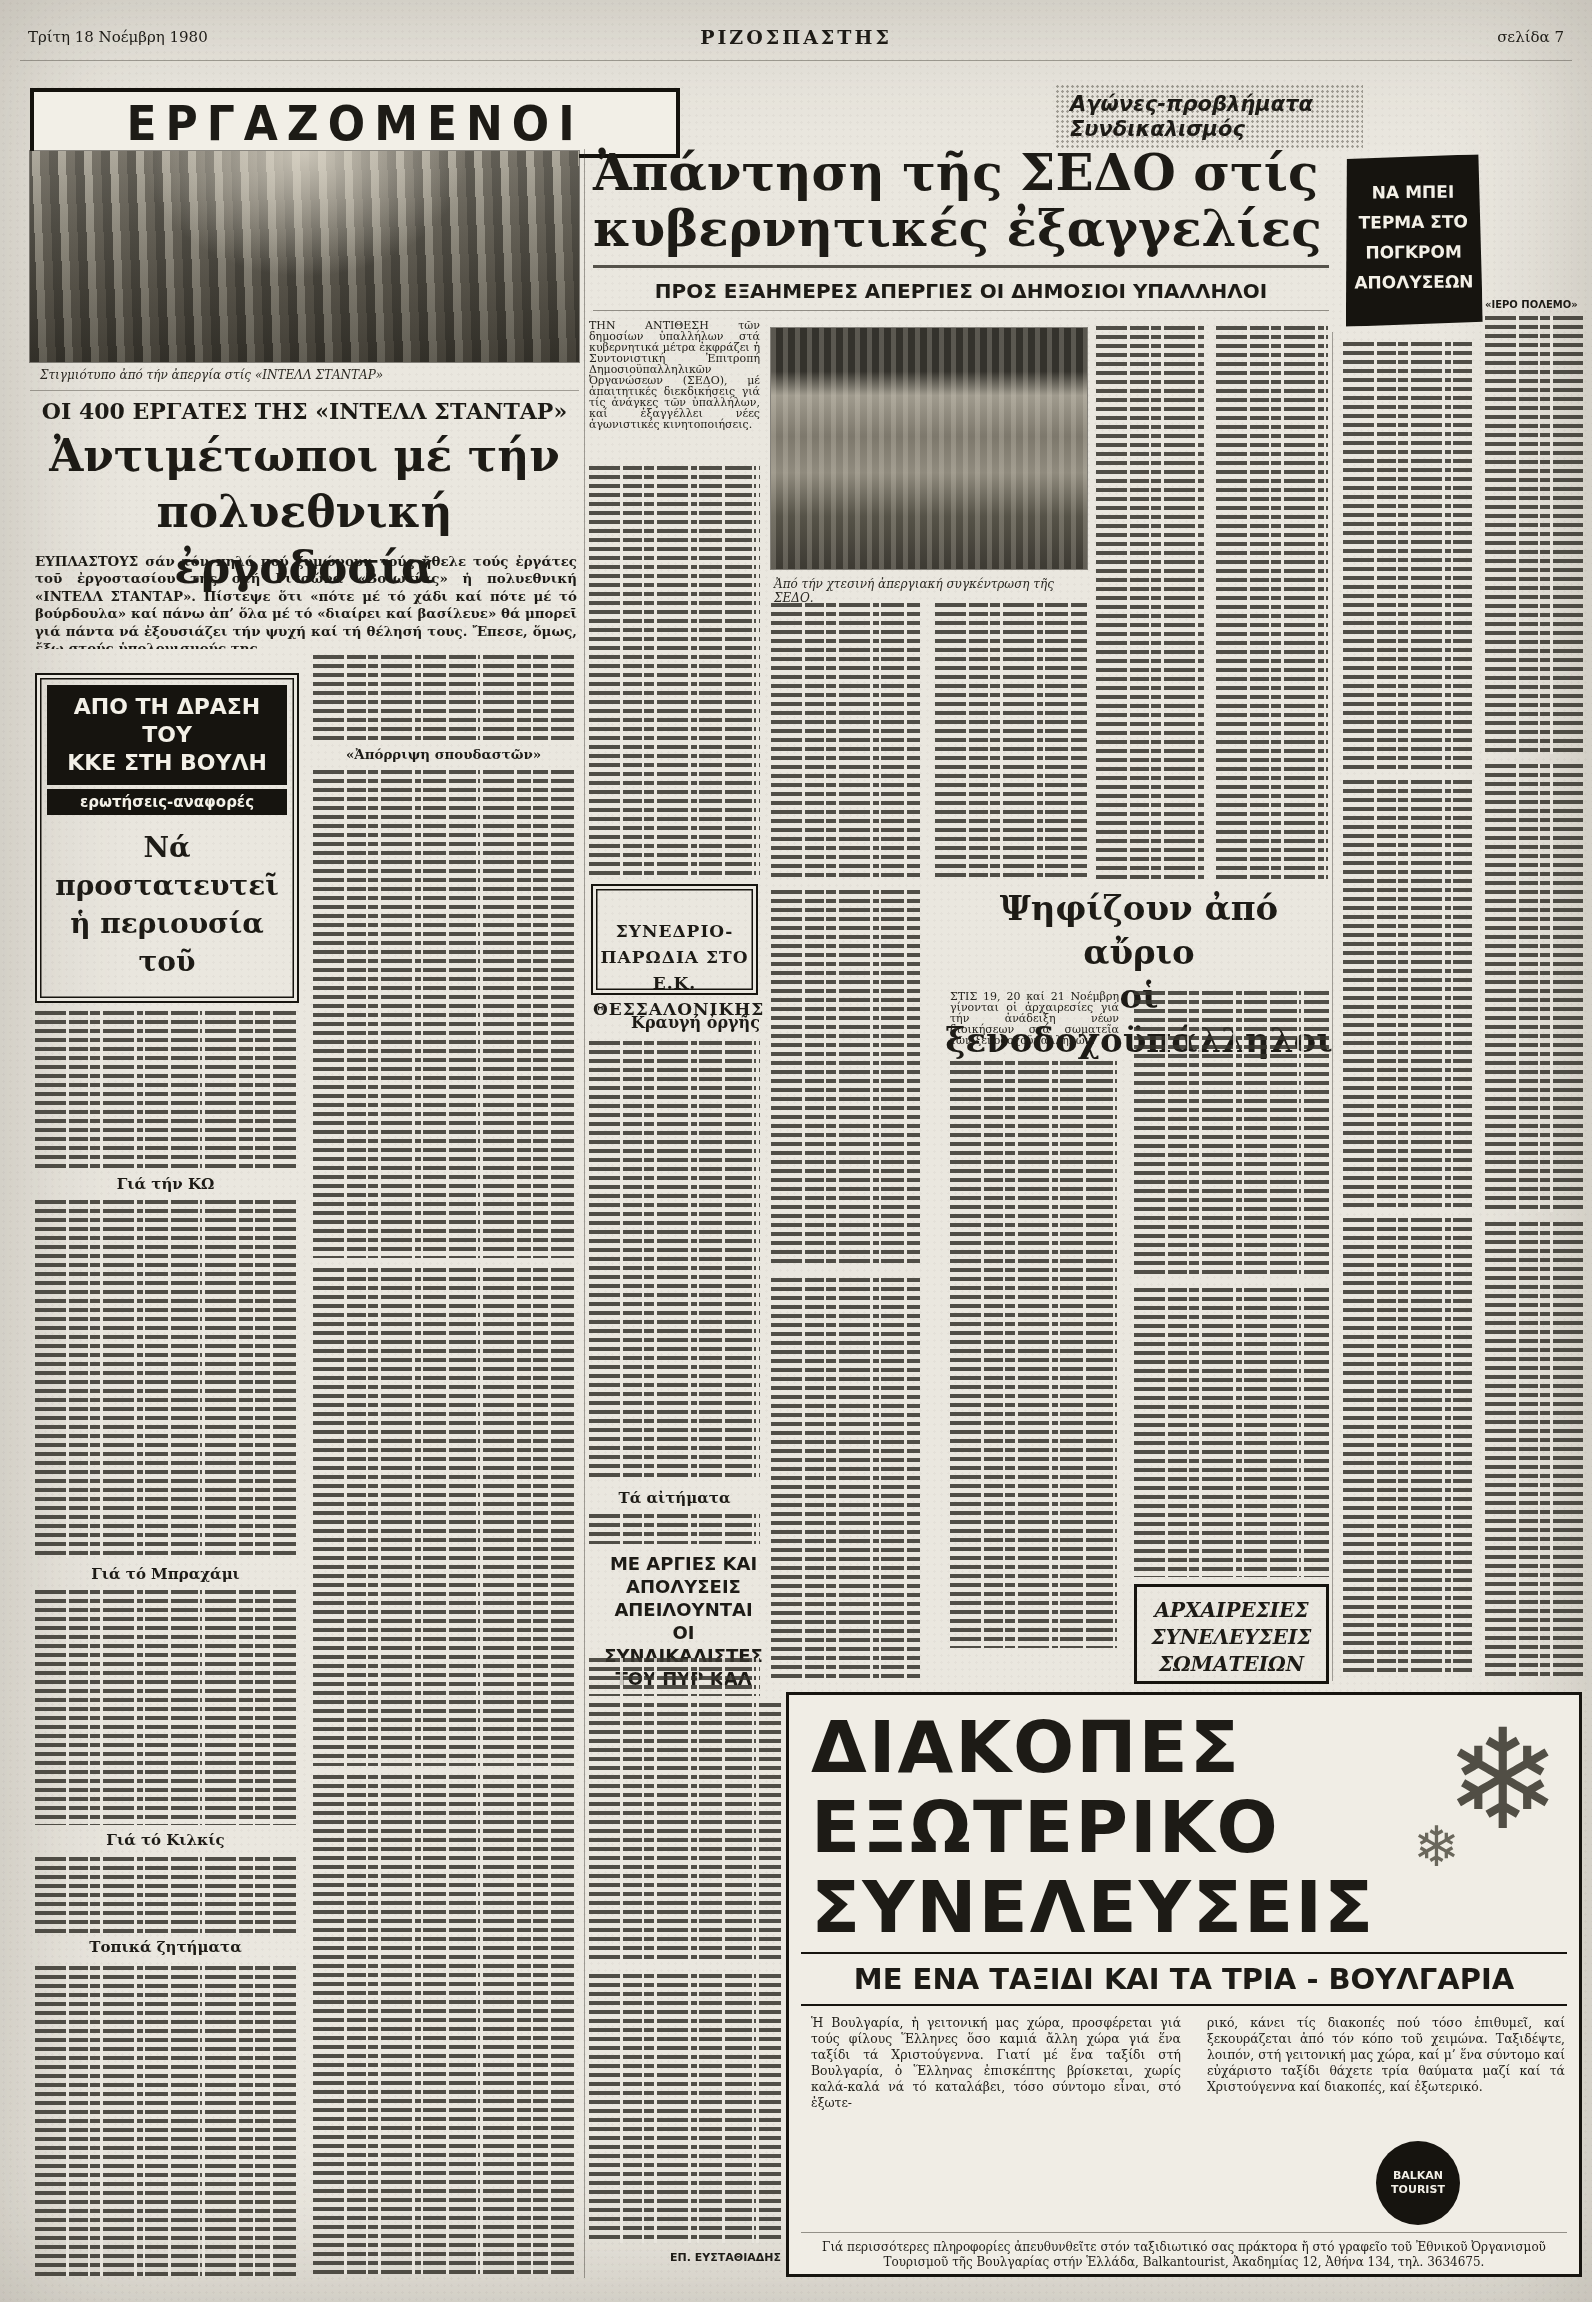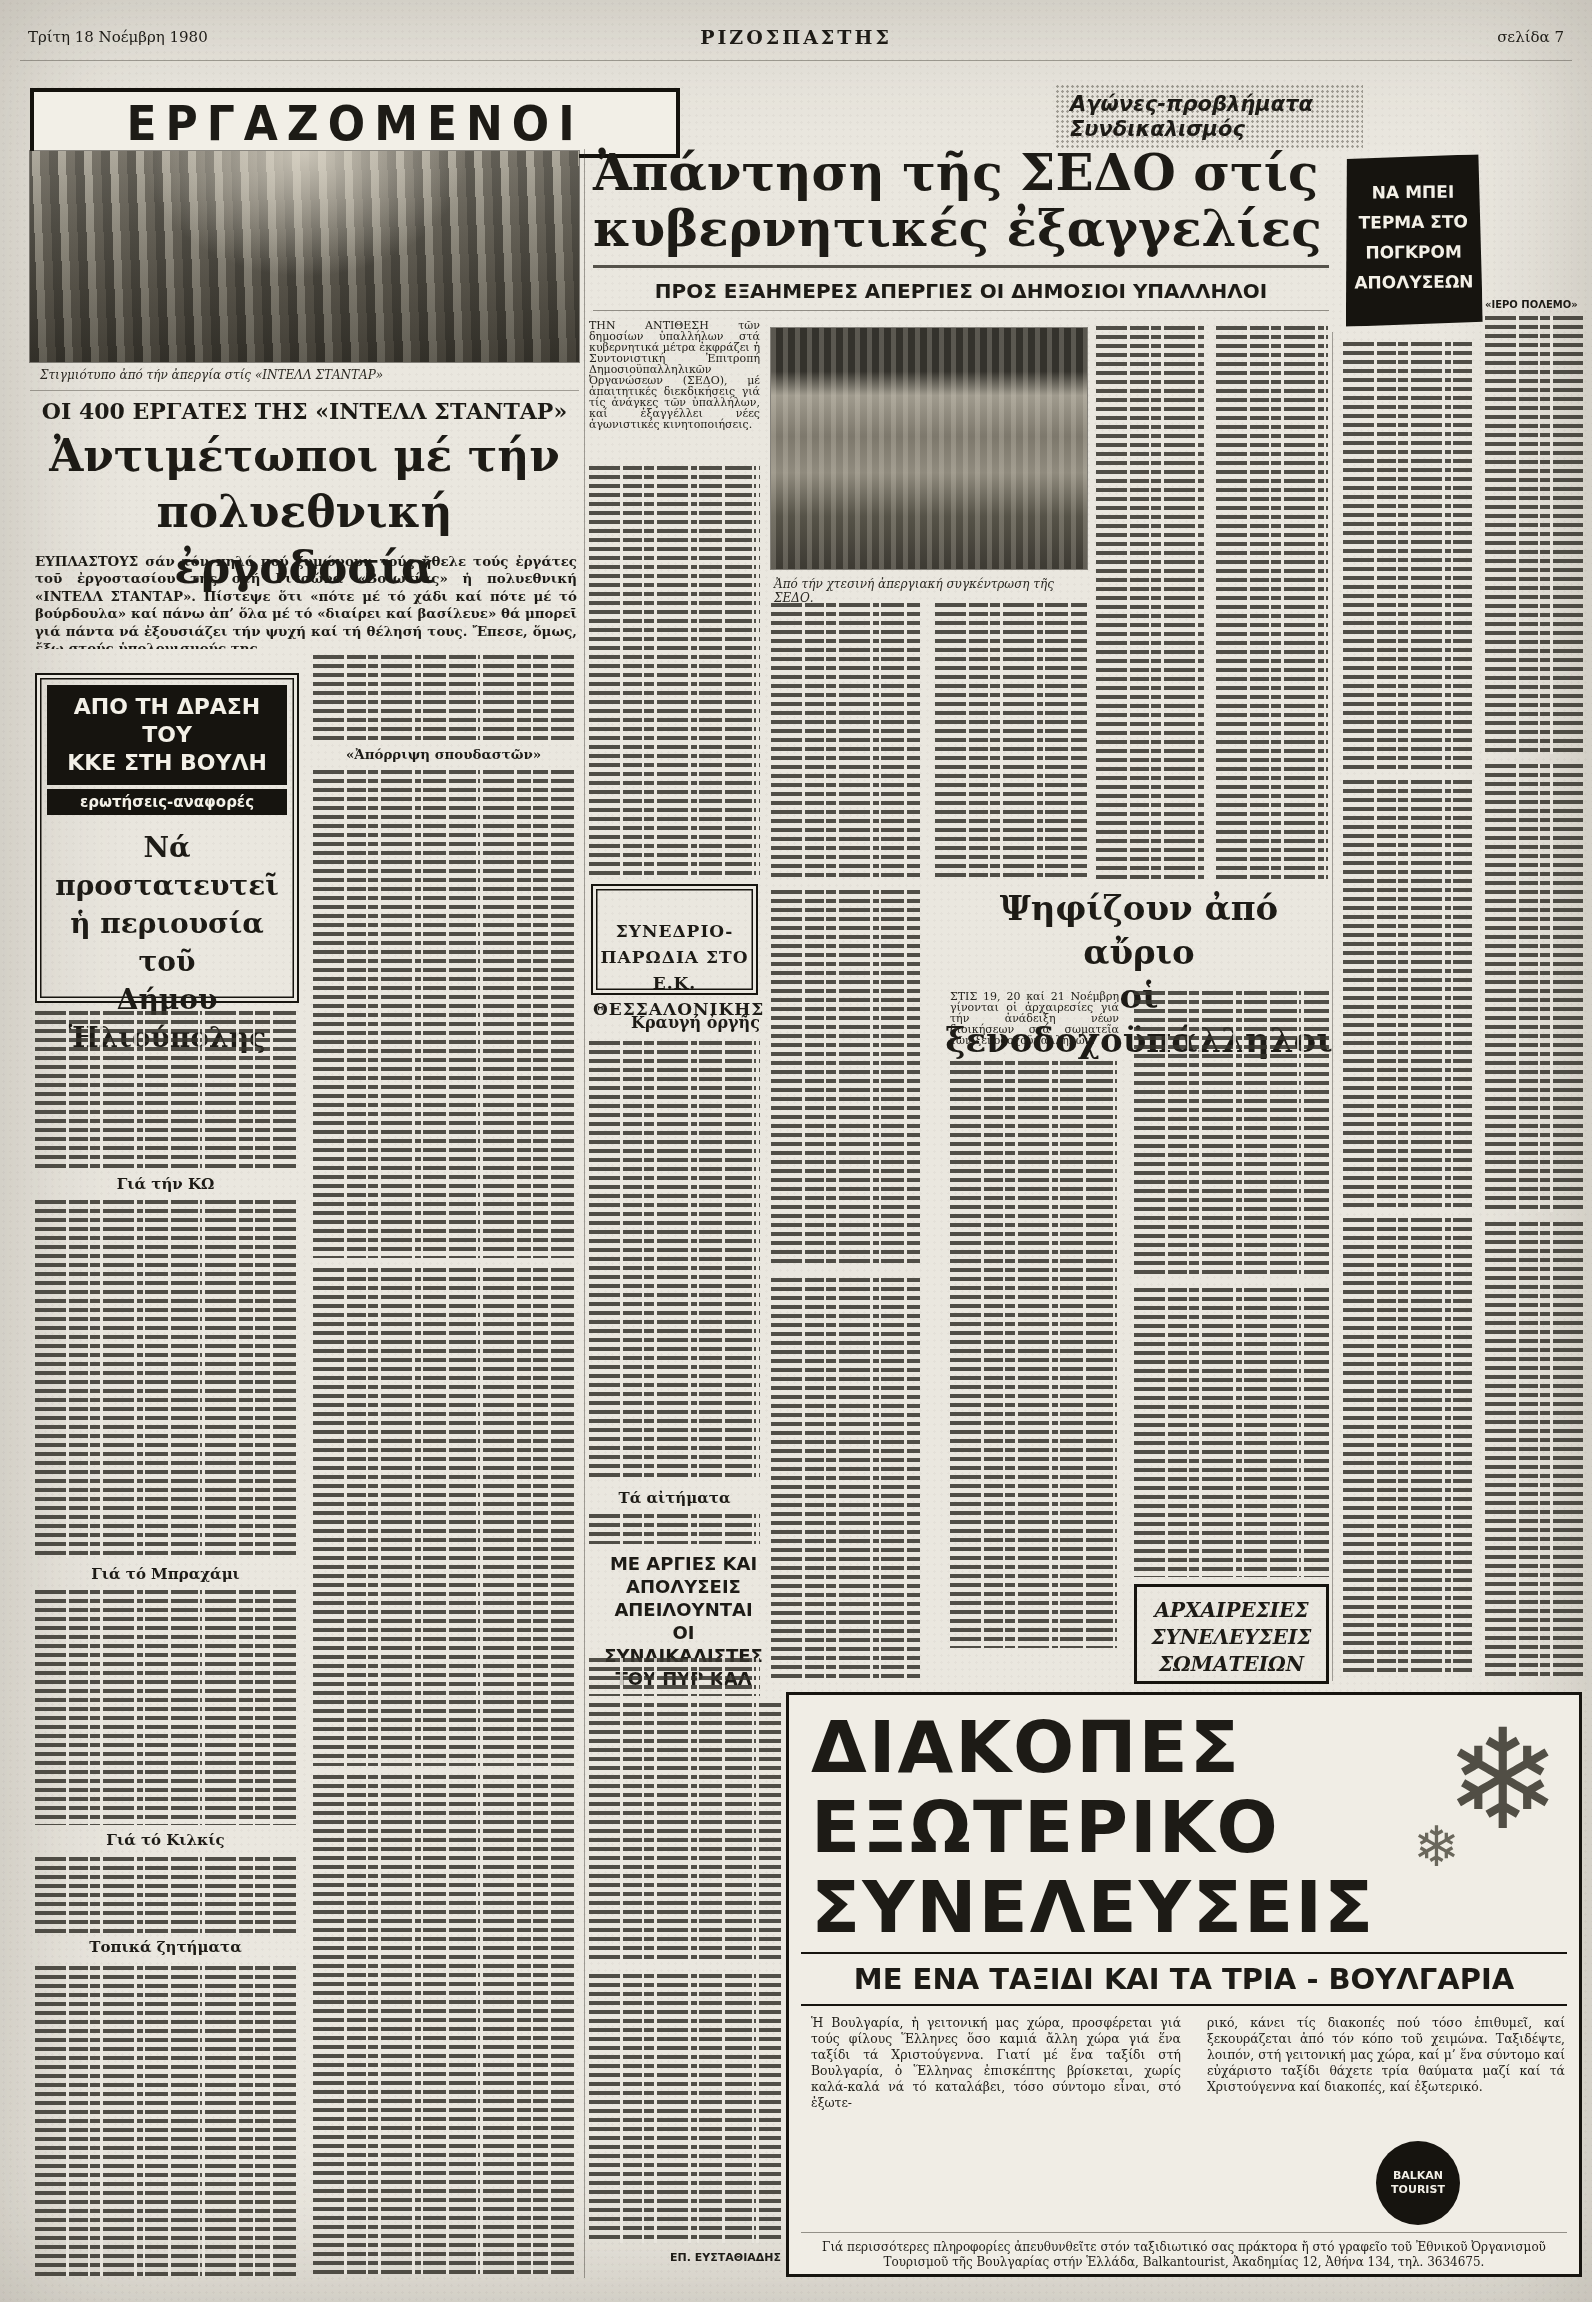--- a/index.html
+++ b/index.html
@@ -154,21 +154,20 @@
 
   <div class="abs doubleframe" style="left:35px;top:673px;width:264px;height:330px;box-sizing:border-box;padding:10px;">
     <div class="blackbox center sans" style="padding:8px 4px;font-weight:bold;font-size:22px;line-height:28px;">
       <div>ΑΠΟ ΤΗ ΔΡΑΣΗ ΤΟΥ</div>
       <div>ΚΚΕ ΣΤΗ ΒΟΥΛΗ</div>
     </div>
     <div class="blackbox center sans" style="margin-top:4px;padding:4px 2px;font-weight:bold;font-size:15px;">ερωτήσεις-αναφορές</div>
     <div class="center" style="margin-top:14px;font-weight:bold;font-size:28px;line-height:38px;">
       <div>Νά προστατευτεῖ</div>
       <div>ἡ περιουσία τοῦ</div>
-      <div>Δήμου Ἡλιούπολης</div>
     </div>
   </div>
 
   <div class="gl" style="left:35px;top:1011px;width:261px;height:157px;"></div>
   <div class="abs xhead" style="left:35px;top:1175px;width:261px;">Γιά τήν ΚΩ</div>
   <div class="gl" style="left:35px;top:1200px;width:261px;height:358px;"></div>
   <div class="abs xhead" style="left:35px;top:1565px;width:261px;">Γιά τό Μπραχάμι</div>
   <div class="gl" style="left:35px;top:1590px;width:261px;height:235px;"></div>
   <div class="abs xhead" style="left:35px;top:1831px;width:261px;">Γιά τό Κιλκίς</div>
   <div class="gl" style="left:35px;top:1857px;width:261px;height:76px;"></div>

